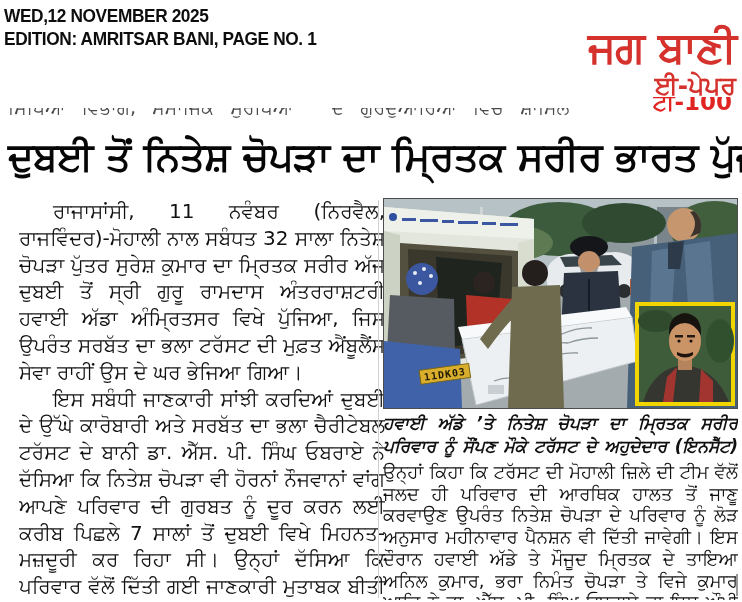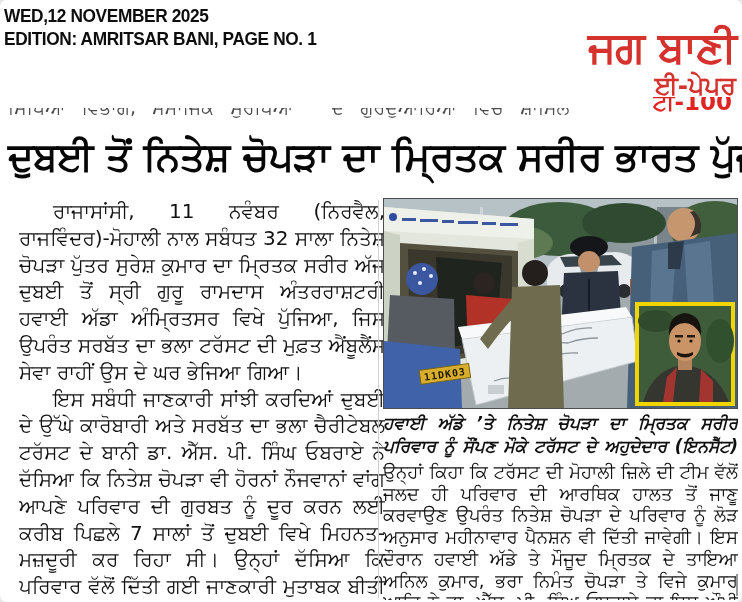--- a/index.html
+++ b/index.html
@@ -1,20 +1,19 @@
 <!DOCTYPE html>
 <html><head>
 <meta charset="utf-8">
 <style>
   html,body { margin:0; padding:0; background:#e9e9e9; }
   .page {
     position:relative; width:742px; height:602px; background:#ffffff;
     overflow:hidden; font-family:"DejaVu Sans","Liberation Sans",sans-serif;
     color:#111;
-    border-radius:7px;
   }
   
   .masthead-left { position:absolute; left:4px; top:5px; transform:scaleX(0.96); transform-origin:left top; }
   .date-line, .edition-line {
     font-family:"Liberation Sans",sans-serif; font-weight:700;
     font-size:18px; line-height:23px; letter-spacing:-0.4px; color:#0d0d0d;
   }
   .logo { position:absolute; right:6px; top:26px; text-align:right; line-height:1; cursor:pointer; }
   .logo-title { font-size:43px; font-weight:800; color:#d5312d; letter-spacing:-1px; }
   .logo-subtitle { font-size:25px; font-weight:700; color:#d5312d; margin-top:4px; }

